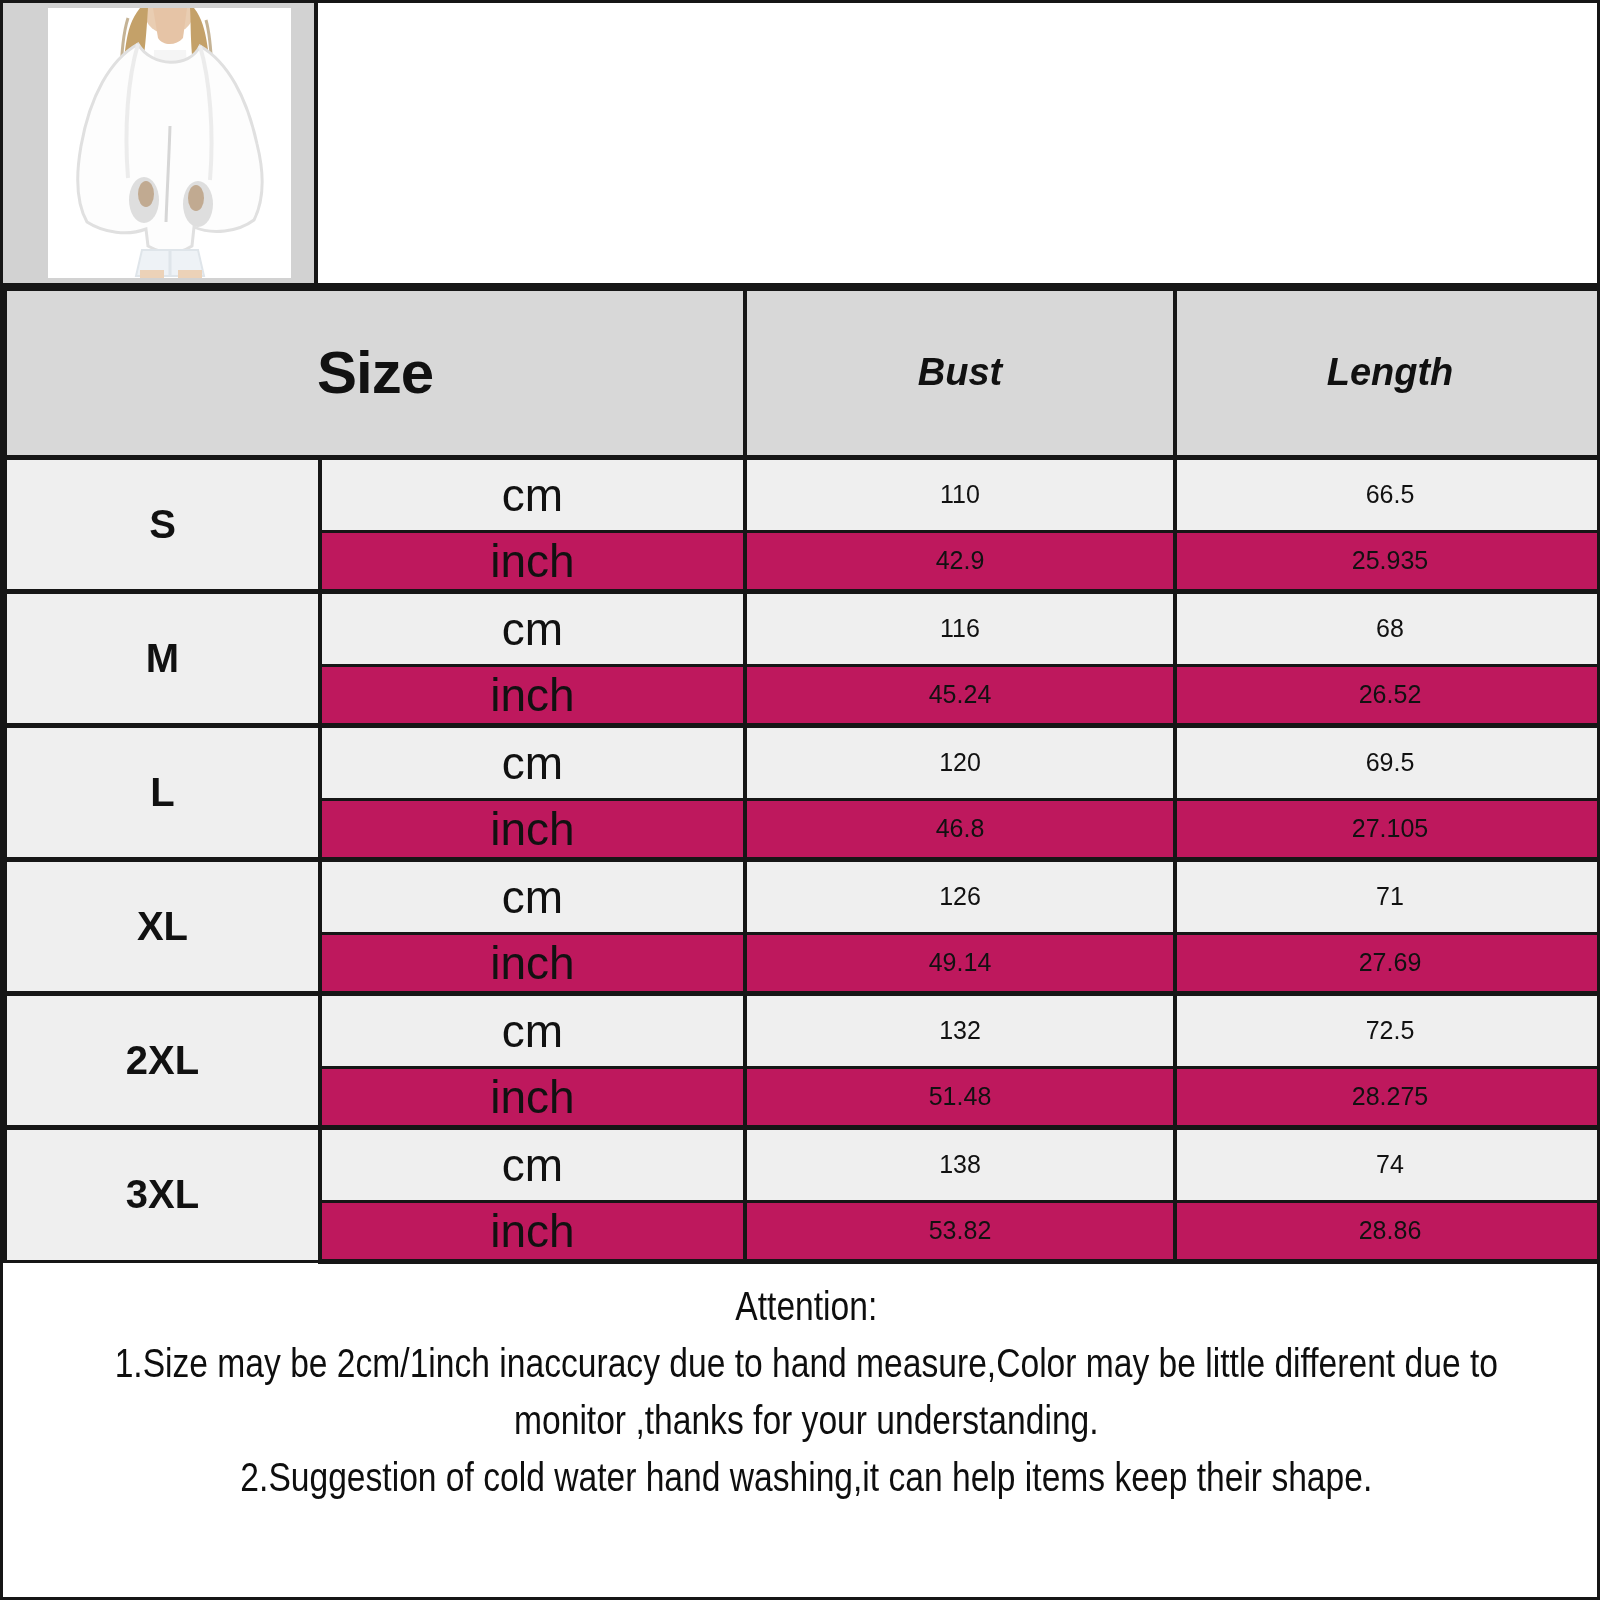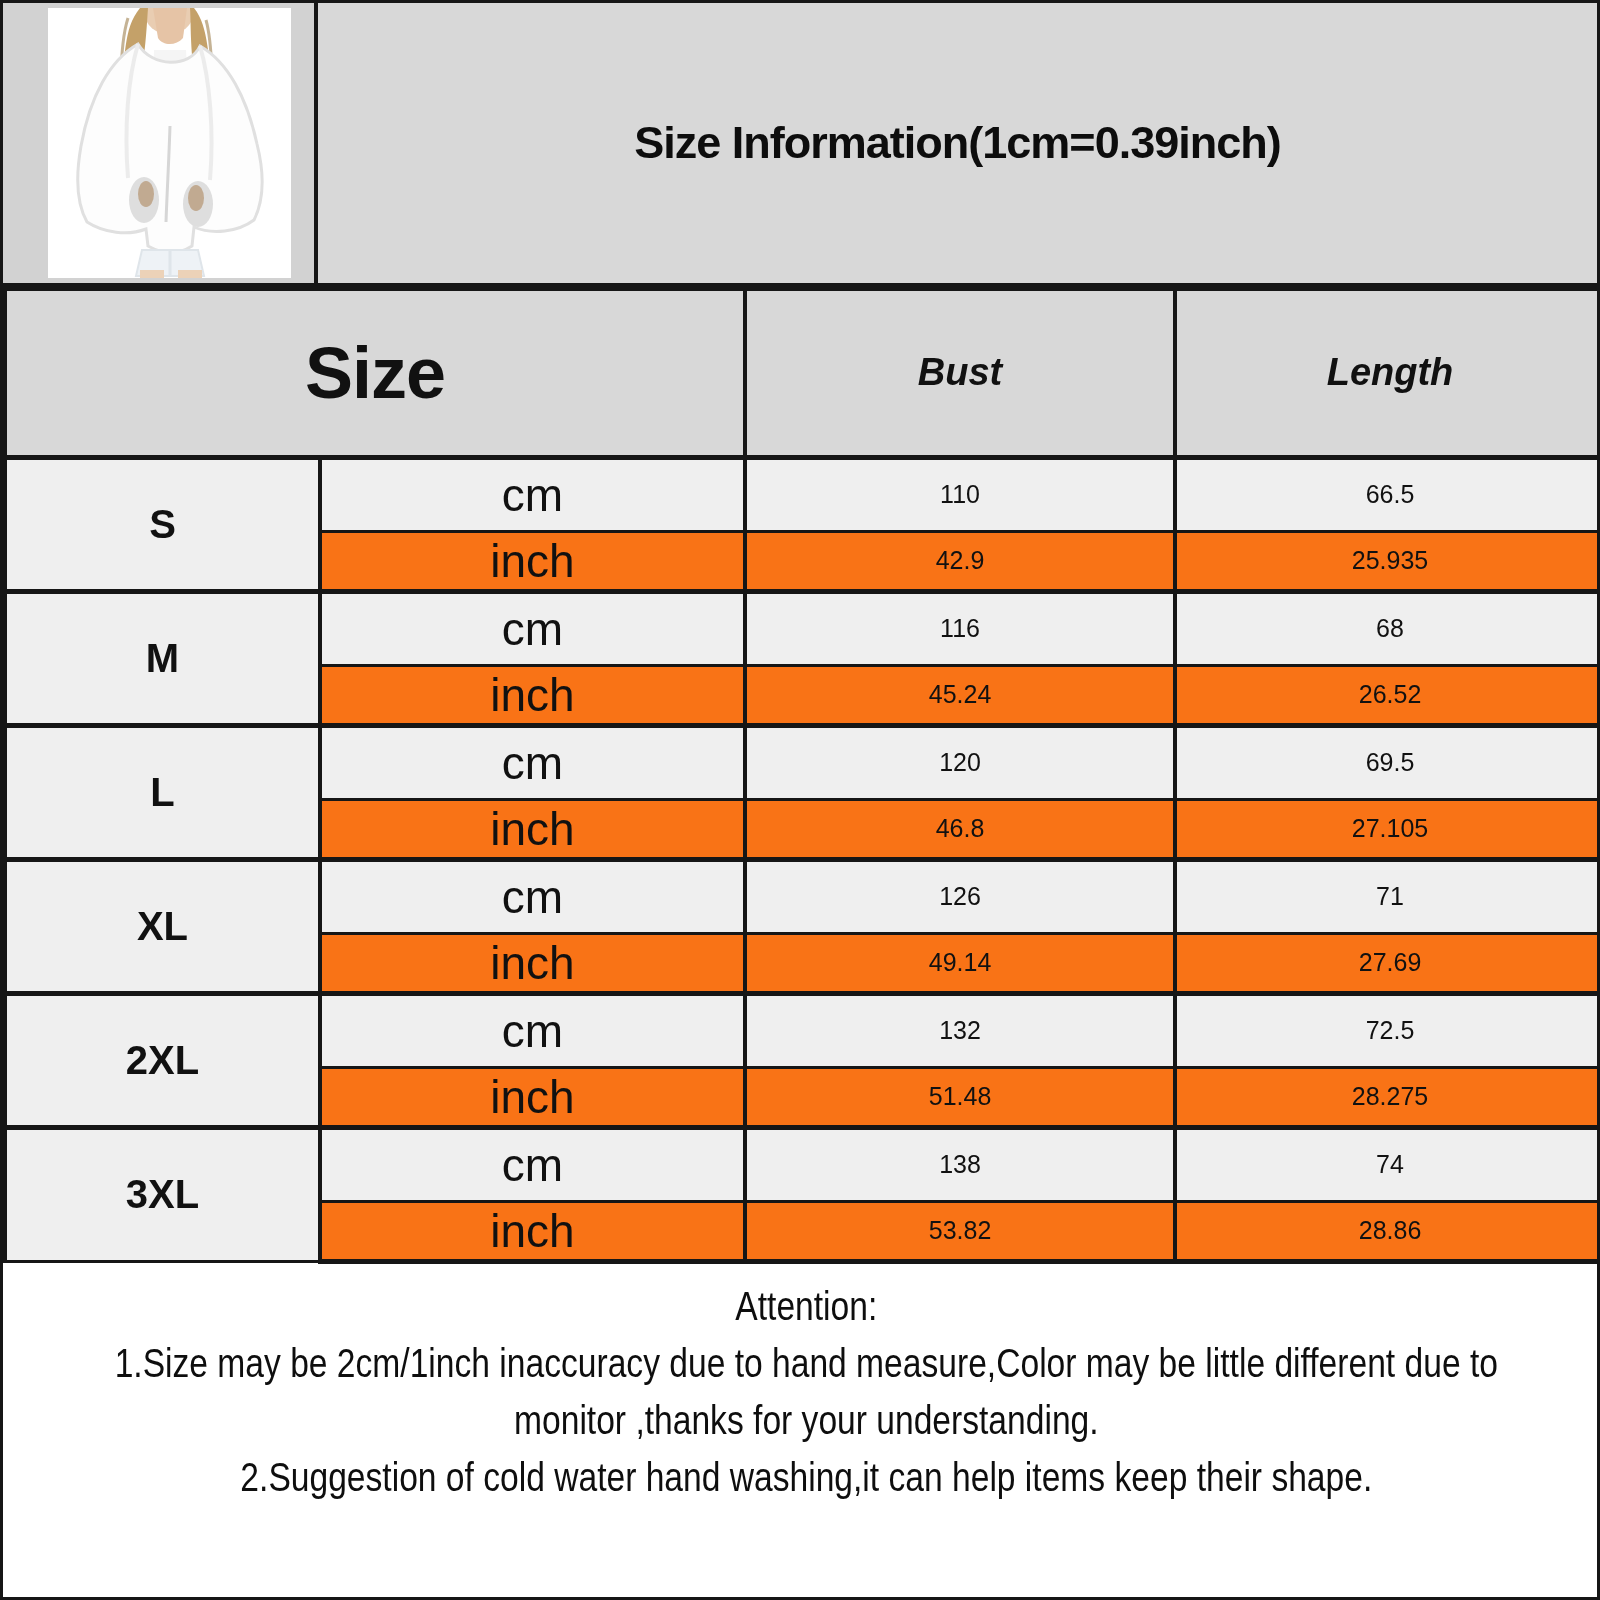--- a/index.html
+++ b/index.html
@@ -36,26 +36,26 @@
   table.size-table{
     width:100%;border-collapse:collapse;table-layout:fixed;
   }
   .size-table th,.size-table td{
     border:4px solid #161616;
     text-align:center;vertical-align:middle;padding:0;
     overflow:hidden;
   }
   tr.head{height:168px;}
   tr.head th{background:#d8d8d8;}
-  th.h-size{font-size:72px;font-weight:bold;letter-spacing:-1px;}
+  th.h-size{font-size:60px;font-weight:bold;letter-spacing:-1px;}
   th.h-col{font-size:38px;font-weight:bold;font-style:italic;}
   tr.cm-row{height:74px;}
   tr.inch-row{height:60px;}
   tr.cm-row td{background:#efefef;border-top-width:5px;border-bottom-width:3px;}
-  tr.inch-row td{background:#f97316;border-top-width:3px;border-bottom-width:5px;}
+  tr.inch-row td{background:#be185d;border-top-width:3px;border-bottom-width:5px;}
   td.size-cell{
     background:#c8c8c8;
     font-size:40px;font-weight:bold;
   }
   td.unit{font-size:46px;font-weight:normal;}
   td.val{font-size:25px;font-weight:normal;}
   
   .attention{
     background:#ffffff;
     padding:14px 8px 0 8px;
@@ -102,23 +102,20 @@
         <ellipse cx="150" cy="196" rx="15" ry="23" fill="#dedede"></ellipse>
         <ellipse cx="98" cy="186" rx="8" ry="13" fill="#b99c7d" opacity="0.8"></ellipse>
         <ellipse cx="148" cy="190" rx="8" ry="13" fill="#b99c7d" opacity="0.8"></ellipse>
 
         <path d="M94,242 L150,242 L156,268 L88,268 Z" fill="#eef2f6" stroke="#dfe5ea" stroke-width="2"></path>
         <path d="M122,242 L122,268" stroke="#dfe5ea" stroke-width="3"></path>
 
         <rect x="92" y="262" width="24" height="8" fill="#ecd2b8"></rect>
         <rect x="130" y="262" width="24" height="8" fill="#ecd2b8"></rect>
       </svg>
-    </div>
-    <div class="title-cell">
-      <div class="page-title">Size Information(1cm=0.39inch)</div>
     </div>
   </div>
 
   <table class="size-table">
     <colgroup>
       <col style="width:315px">
         <col style="width:425px">
         <col style="width:430px">
         <col style="width:430px">
     </colgroup>

